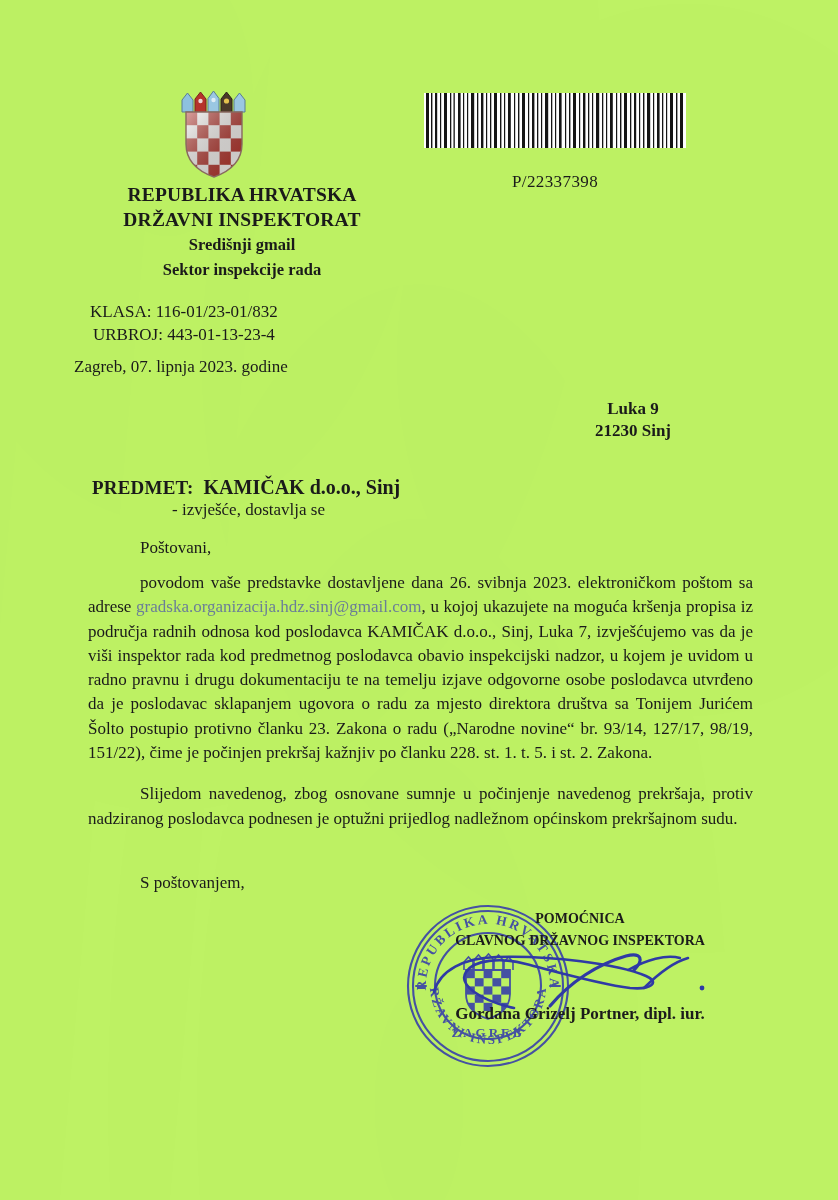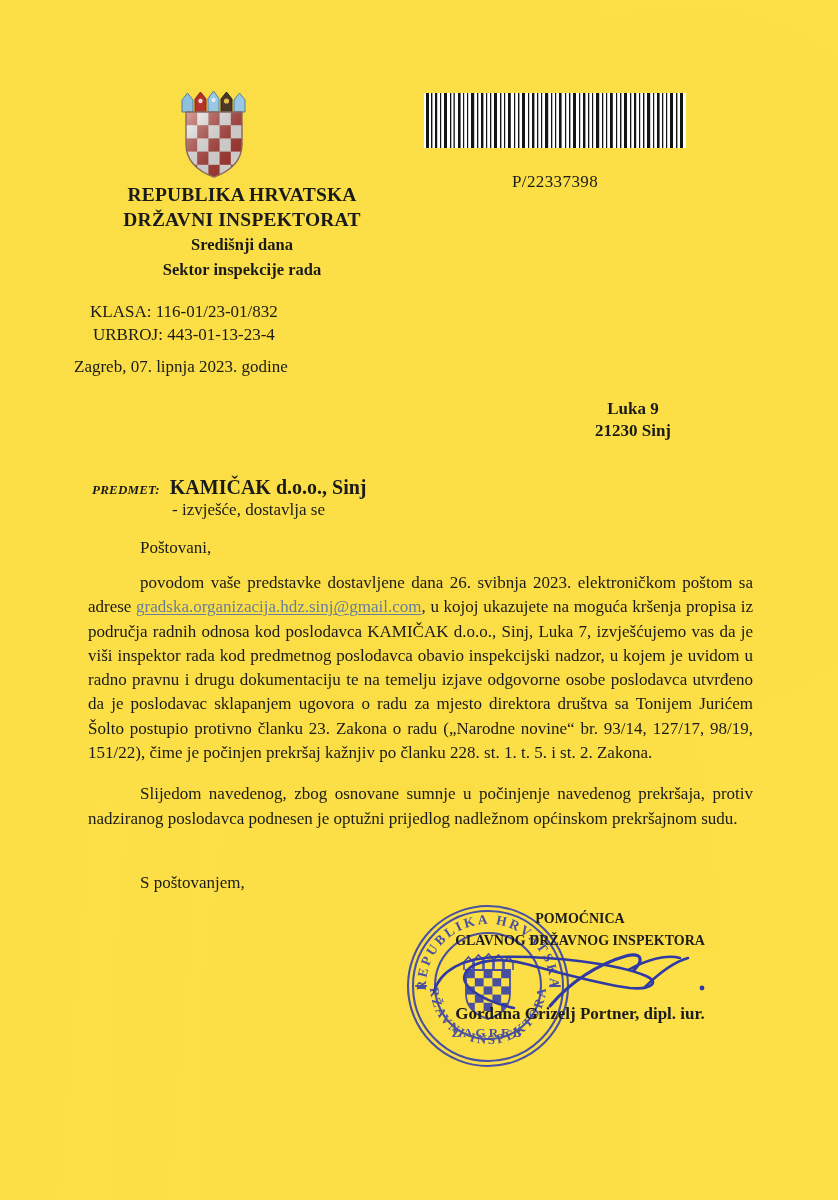--- a/index.html
+++ b/index.html
@@ -14,21 +14,21 @@
     overflow: hidden;
     font-family: "Liberation Serif", "DejaVu Serif", serif;
     color: #1b1b1b;
     background: #fdfdfe;
   }
 
   
   .page {
     position: absolute;
     inset: 0;
-    background: #fde047;
+    background: #bef264;
   }
   .paper-noise {
     position: absolute;
     inset: 0;
     pointer-events: none;
     opacity: .55;
     background:
       radial-gradient(ellipse at 20% 8%, rgba(0,0,0,.012), transparent 55%),
       radial-gradient(ellipse at 82% 30%, rgba(0,0,0,.010), transparent 60%),
       radial-gradient(ellipse at 50% 92%, rgba(0,0,0,.014), transparent 60%),
@@ -118,23 +118,22 @@
 
   
   .subject {
     position: absolute;
     left: 92px;
     top: 476px;
     white-space: nowrap;
   }
   .subject-label {
     font-weight: bold;
-    font-size: 13px;
+    font-size: 19px;
     letter-spacing: .2px;
-    font-style: italic;
   }
   .subject-value {
     font-weight: bold;
     font-size: 20px;
     margin-left: 10px;
   }
   .subject-sub {
     position: absolute;
     left: 172px;
     top: 500px;
@@ -157,21 +156,20 @@
     top: 571px;
     width: 665px;
     font-size: 17px;
     line-height: 24.3px;
     text-align: justify;
   }
   .body-text p { margin: 0 0 17px 0; text-indent: 52px; }
   .body-text p.last { margin-bottom: 0; }
   .email-link {
     color: #6b7f99;
-    text-decoration: underline;
     text-underline-offset: 2px;
   }
 
   
   .closing {
     position: absolute;
     left: 140px;
     top: 873px;
     font-size: 17px;
   }
@@ -270,21 +268,21 @@
         </g>
         <rect x="14" y="26" width="56" height="66" fill="url(#shGrad)"></rect>
       </g>
       <path d="M14 26 H70 V58 C70 76 56 86 42 91 C28 86 14 76 14 58 Z" fill="none" stroke="#8a6b60" stroke-width="1.4"></path>
     </svg>
   </div>
 
   <div class="org-block">
     <div class="org-l1">REPUBLIKA HRVATSKA</div>
     <div class="org-l2">DRŽAVNI INSPEKTORAT</div>
-    <div class="org-l3">Središnji dana</div>
+    <div class="org-l3">Središnji gmail</div>
     <div class="org-l4">Sektor inspekcije rada</div>
   </div>
 
   <div class="barcode-box">
     <svg viewBox="0 0 262 55" preserveAspectRatio="none" xmlns="http://www.w3.org/2000/svg">
       <rect width="262" height="55" fill="#ffffff"></rect>
       <g fill="#151515">
         <rect x="2" y="0" width="3" height="55"></rect>
         <rect x="7" y="0" width="1.4" height="55"></rect>
         <rect x="11" y="0" width="2.2" height="55"></rect>

